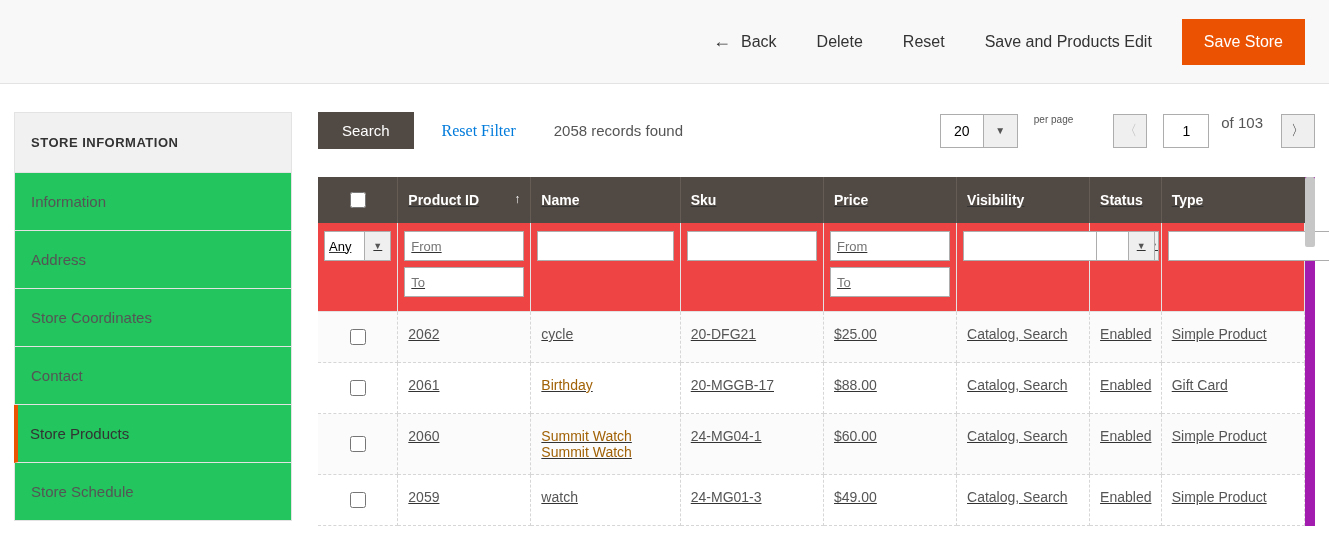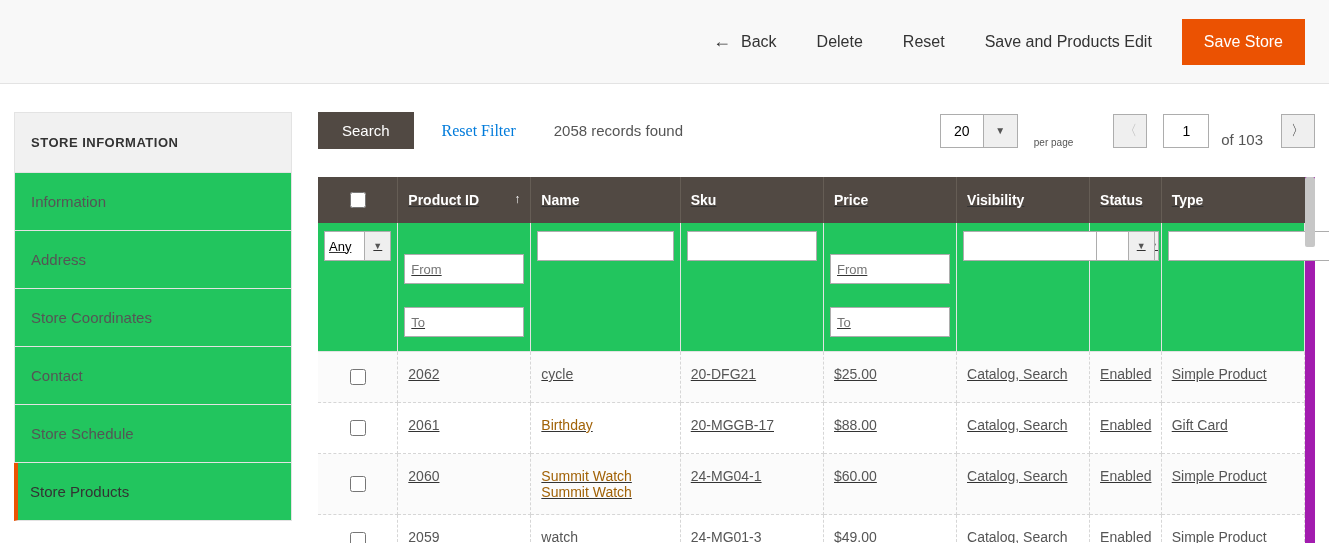--- a/index.html
+++ b/index.html
@@ -98,21 +98,21 @@
     font-family: Liberation Serif, serif;
   }
   .records {
     margin-left: 38px;
     color: #555;
     font-size: 15px;
   }
   .spacer { flex: 1; }
   .per-page-group {
     display: flex;
-    align-items: flex-end;
+    align-items: flex-start;
   }
   .small-input {
     width: 44px;
     height: 34px;
     border: 1px solid #adadad;
     text-align: center;
     font-size: 14px;
     background:#fff;
   }
   .dd-btn {
@@ -190,37 +190,37 @@
   .col-check { width: 78px; text-align:center;}
   .col-pid { width: 130px; }
   .col-name { width: 146px; }
   .col-sku { width: 140px; }
   .col-price { width: 130px; }
   .col-vis { width: 130px; }
   .col-status { width: 70px; }
   .col-type { width: 140px; }
   .sort-icon { float:right; font-size:12px; }
   tr.filters td {
-    background: #22c55e;
+    background: #ef4444;
     border: 1px solid #e3e3e3;
     border-top:none;
     padding: 8px 6px;
     vertical-align: top;
   }
   tr.filters td:first-child{ border-left:none;}
   .finput {
     width: 100%;
     height: 30px;
     border: 1px solid #adadad;
     padding: 0 6px;
     font-size: 13px;
     background:#fff;
     color:#555;
   }
-  .finput.half { width: 100%; margin-bottom:6px;margin-top:23px;}
+  .finput.half { width: 100%; margin-bottom:6px;}
   .fselect-wrap{ display:flex;}
   .fselect {
     flex:1;
     height: 30px;
     border: 1px solid #adadad;
     background:#fff;
     font-size:13px;
     padding:0 4px;
   }
   .fselect-btn{
@@ -257,22 +257,22 @@
   <div class="btn-primary">Save Store</div>
 </div>
 
 <div class="main">
   <div class="sidebar">
     <div class="sidebar-title">STORE INFORMATION</div>
     <div class="sidebar-item">Information</div>
     <div class="sidebar-item">Address</div>
     <div class="sidebar-item">Store Coordinates</div>
     <div class="sidebar-item">Contact</div>
+    <div class="sidebar-item active">Store Products</div>
     <div class="sidebar-item">Store Schedule</div>
-    <div class="sidebar-item active">Store Products</div>
   </div>
 
   <div class="content">
     <div class="controls">
       <button class="btn-search">Search</button>
       <span class="link-reset">Reset Filter</span>
       <span class="records">2058 records found</span>
       <div class="spacer"></div>
       <div class="per-page-group">
         <input class="small-input" value="20" style="">

